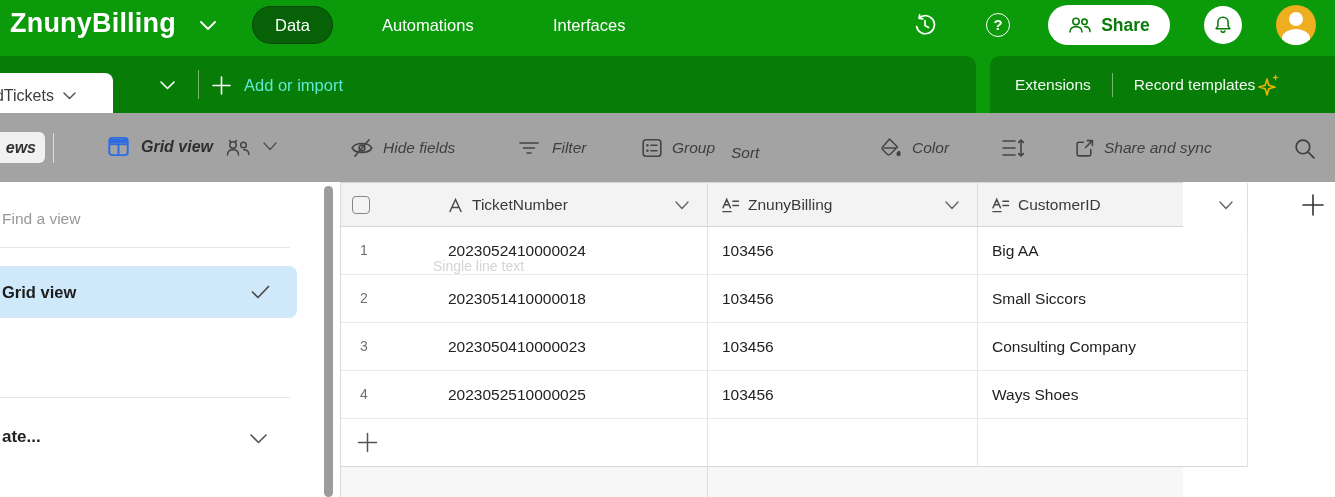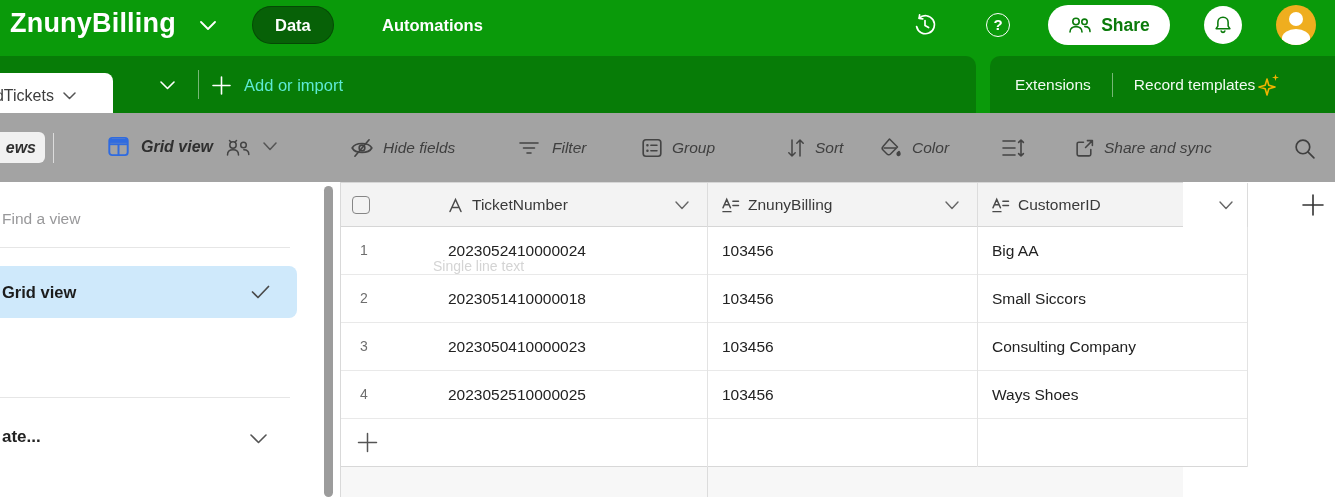--- a/index.html
+++ b/index.html
@@ -6,21 +6,21 @@
   html,body { width:1335px; height:497px; overflow:hidden; background:#fff;
     font-family:"Liberation Sans", sans-serif; }
   .stage { position:absolute; top:0; left:0; width:1335px; height:497px; overflow:hidden; }
   svg { display:block; }
 
   
   .app-header { position:absolute; top:0; left:0; right:0; height:50px; background:#0a9a0a; }
   .app-title { position:absolute; left:10px; top:8px; font-size:27px; font-weight:bold; color:#fff; letter-spacing:.2px; }
   .title-chev { position:absolute; left:200px; top:21px; color:#fff; }
   .nav-pill { position:absolute; top:6px; height:38px; line-height:36px; padding:0 22px;
-    border-radius:19px; color:#fff; font-size:16.5px;font-weight:bold; }
+    border-radius:19px; color:#fff; font-size:16.5px; }
   .nav-pill.active { background:#076107; border:1px solid rgba(0,0,0,.25); }
   .nav-data { left:252px; }
   .nav-auto { left:360px; line-height:38px; }
   .nav-intf { left:531px; line-height:38px; }
   .hdr-icon { position:absolute; top:13px; color:#fff; cursor:pointer; }
   .icon-history { left:913px; }
   .icon-help { left:986px; width:24px; height:24px; border:1.7px solid #fff; border-radius:50%;
     color:#fff; font-size:15px; font-weight:bold; text-align:center; line-height:21px; }
   .share-pill { position:absolute; left:1048px; top:5px; width:122px; height:40px; background:#fff;
     border-radius:20px; display:flex; align-items:center; justify-content:center; gap:9px;
@@ -54,21 +54,21 @@
   .toolbar { position:absolute; top:113px; left:0; right:0; height:69px; background:#a3a3a3; color:#3f3f3f;font-style:italic; }
   .views-chip { position:absolute; left:-30px; top:19px; width:75px; height:31px; background:#f1f1f1;
     border-radius:6px; color:#2f2f2f; font-size:16px; font-weight:600; line-height:31px; text-align:right;
     padding-right:9px; cursor:pointer; }
   .tb-vdiv { position:absolute; left:53px; top:20px; width:1px; height:30px; background:#dcdcdc; }
   .gv-group { position:absolute; left:107px; top:22px; display:flex; align-items:center; gap:11px; cursor:pointer; }
   .gv-label { font-size:16px; font-weight:600; color:#2f2f2f; }
   .tb-btn { position:absolute; top:22px; display:flex; align-items:center; gap:9px; font-size:15.5px;
     color:#3f3f3f; cursor:pointer; height:26px; }
   .tb-hide { left:350px; } .tb-filter { left:518px;gap:12px; } .tb-group { left:641px; }
-  .tb-sort { left:786px; } .tb-color { left:879px; } .tb-rowh { left:1001px; }
+  .tb-sort { left:731px;flex-direction:column; } .tb-color { left:879px; } .tb-rowh { left:1001px; }
   .tb-share { left:1074px; } .tb-search { left:1293px; }
 
   
   .sidebar { position:absolute; left:0; top:182px; width:340px; height:315px; background:#fff; }
   .find-view { position:absolute; left:2px; top:28px; font-size:15.5px; color:#98989a; }
   .sb-div { position:absolute; left:0; width:290px; height:1px; background:#e6e6e6; }
   .sb-div1 { top:65px; } .sb-div2 { top:215px; }
   .sb-selected { position:absolute; left:-10px; top:84px; width:307px; height:52px; background:#cfe9fb;
     border-radius:8px; display:flex; align-items:center; padding-left:12px; cursor:pointer; }
   .sb-selected .lbl { font-size:16.5px; font-weight:bold; color:#1c1c1c; }
@@ -114,20 +114,21 @@
 
   <div class="app-header">
     <div class="app-title">ZnunyBilling</div>
     <span class="title-chev">
       <svg width="16" height="9" viewBox="0 0 16 9">
           <polyline points="1,1 8,8 15,1" fill="none" stroke="currentColor" stroke-width="1.8" stroke-linecap="round" stroke-linejoin="round"></polyline>
         </svg>
     </span>
     <div class="nav-pill active nav-data">Data</div>
     <div class="nav-pill nav-auto">Automations</div>
+    <div class="nav-pill nav-intf">Interfaces</div>
 
     <span class="hdr-icon icon-history">
       <svg width="24" height="24" viewBox="0 0 24 24" fill="none" stroke="#fff" stroke-width="1.7" stroke-linecap="round" stroke-linejoin="round">
         <path d="M6.2 5.2 A 9 9 0 1 1 3.6 13.5"></path>
         <polyline points="6.6,1.8 6.2,5.4 9.8,5.8"></polyline>
         <polyline points="12,7.5 12,12.5 15.6,14.6"></polyline>
       </svg>
     </span>
     <span class="hdr-icon icon-help">?</span>
 

